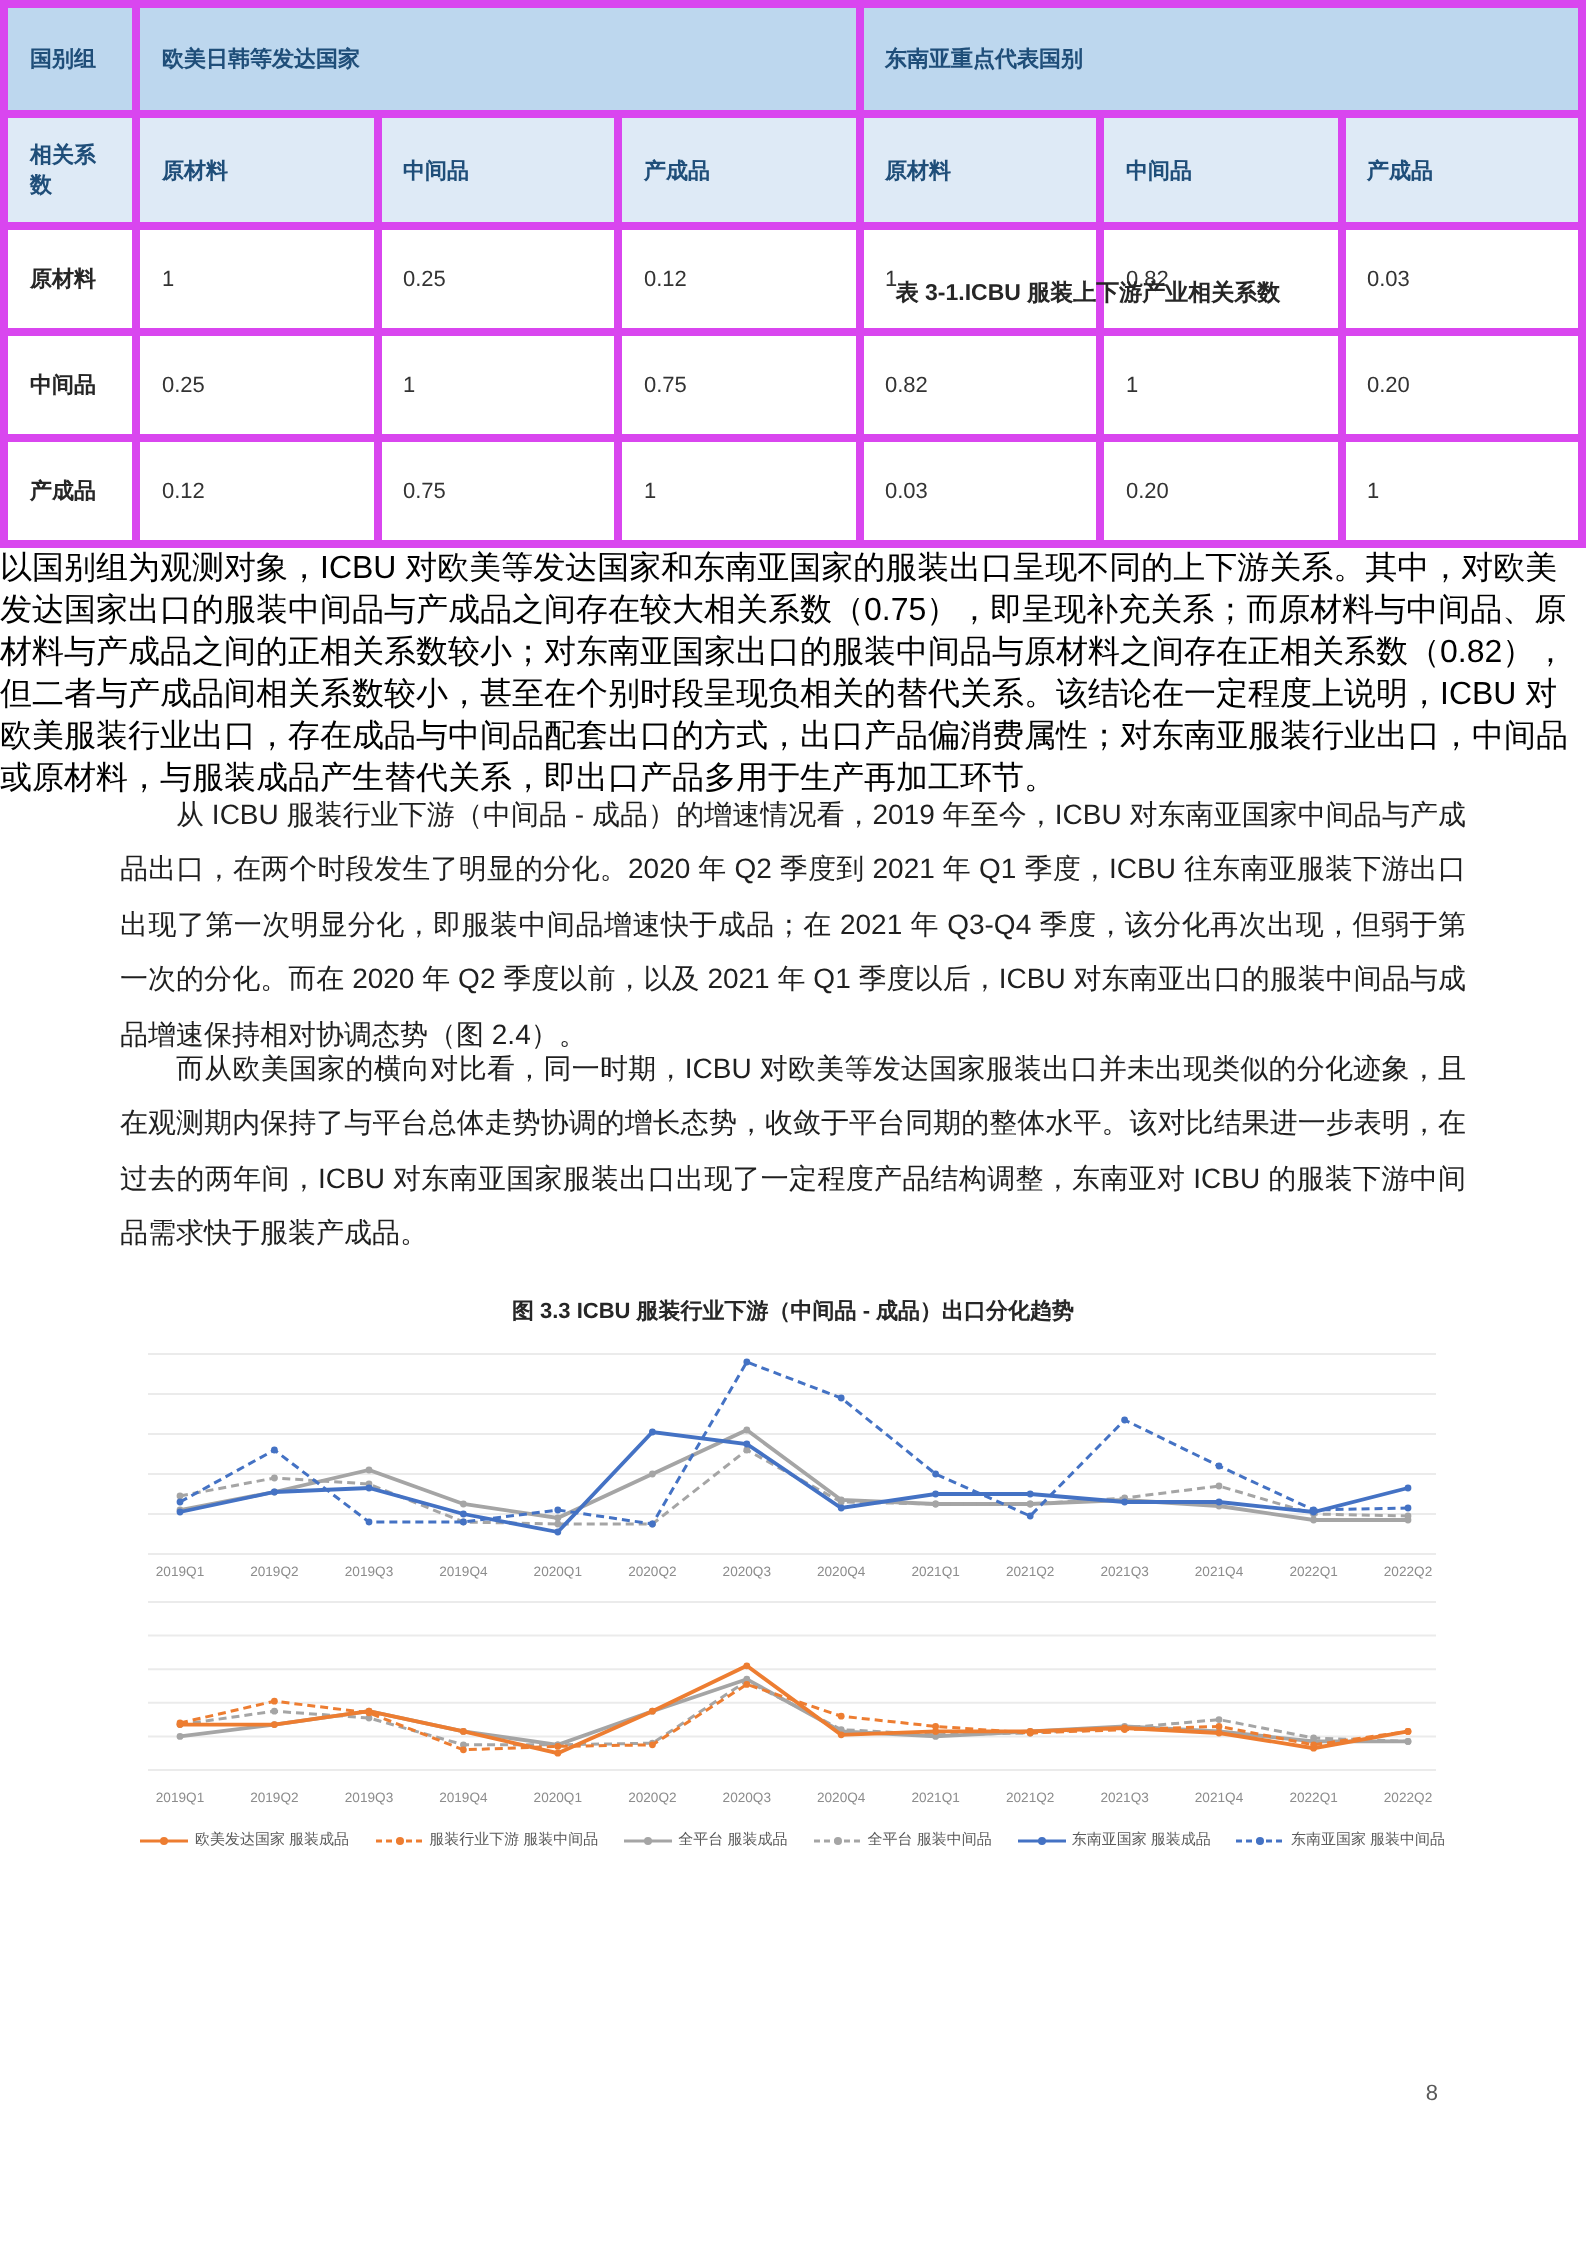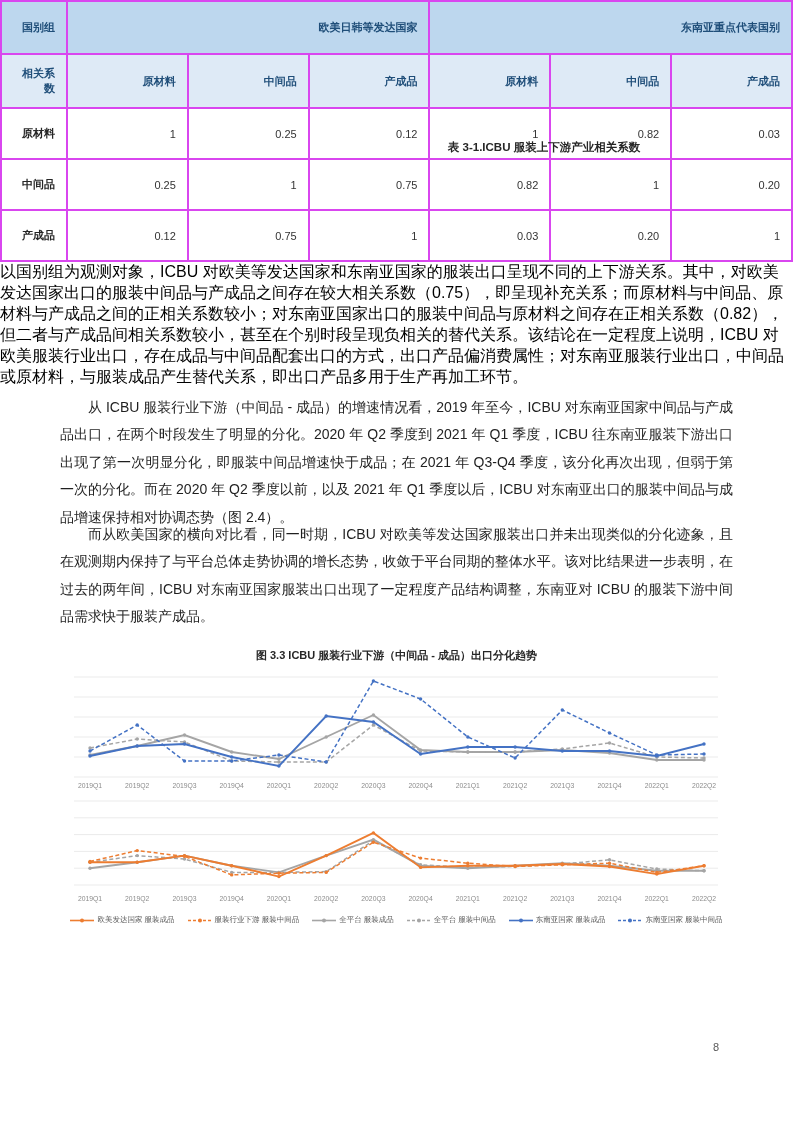--- a/index.html
+++ b/index.html
@@ -18,21 +18,21 @@
     font-size:14px;line-height:27.4px;color:#1f1f1f;
     text-align:justify;text-indent:2em;margin:0;
   }
   .p1{top:128px;}
   .p2{top:394px;}
   .p3{top:521px;}
   
   .float-table{float:right;width:378px;margin:6px 0 10px 14px;text-indent:0;}
   .table-caption{text-align:center;font-size:11.5px;font-weight:bold;color:#262626;margin:0 0 8px 0;}
   table.corr{border-collapse:collapse;width:100%;font-size:11px;table-layout:fixed;}
-  table.corr th,table.corr td{border:2px solid #d946ef;text-align:right;padding:11px;height:27px;vertical-align:middle;}
+  table.corr th,table.corr td{border:4px solid #d946ef;text-align:left;padding:11px;height:27px;vertical-align:middle;}
   table.corr thead tr.h1 th{background:#bdd7ee;color:#1f4e79;font-weight:bold;height:29px;}
   table.corr thead tr.h2 th{background:#deeaf6;color:#1f4e79;font-weight:bold;height:29px;margin-left:44px;}
   table.corr td.rowhead{font-weight:bold;color:#262626;}
   table.corr td{color:#333333;}
   col.c0{width:66px;}
   
   .figure{position:absolute;left:60px;width:673px;top:648px;}
   .figure-caption{text-align:center;font-size:11px;font-weight:bold;color:#262626;margin:0 0 8px 0;}
   .chart-svg{display:block;margin:0 0 0 14px;}
   svg text{font-family:"Liberation Sans",sans-serif;}

